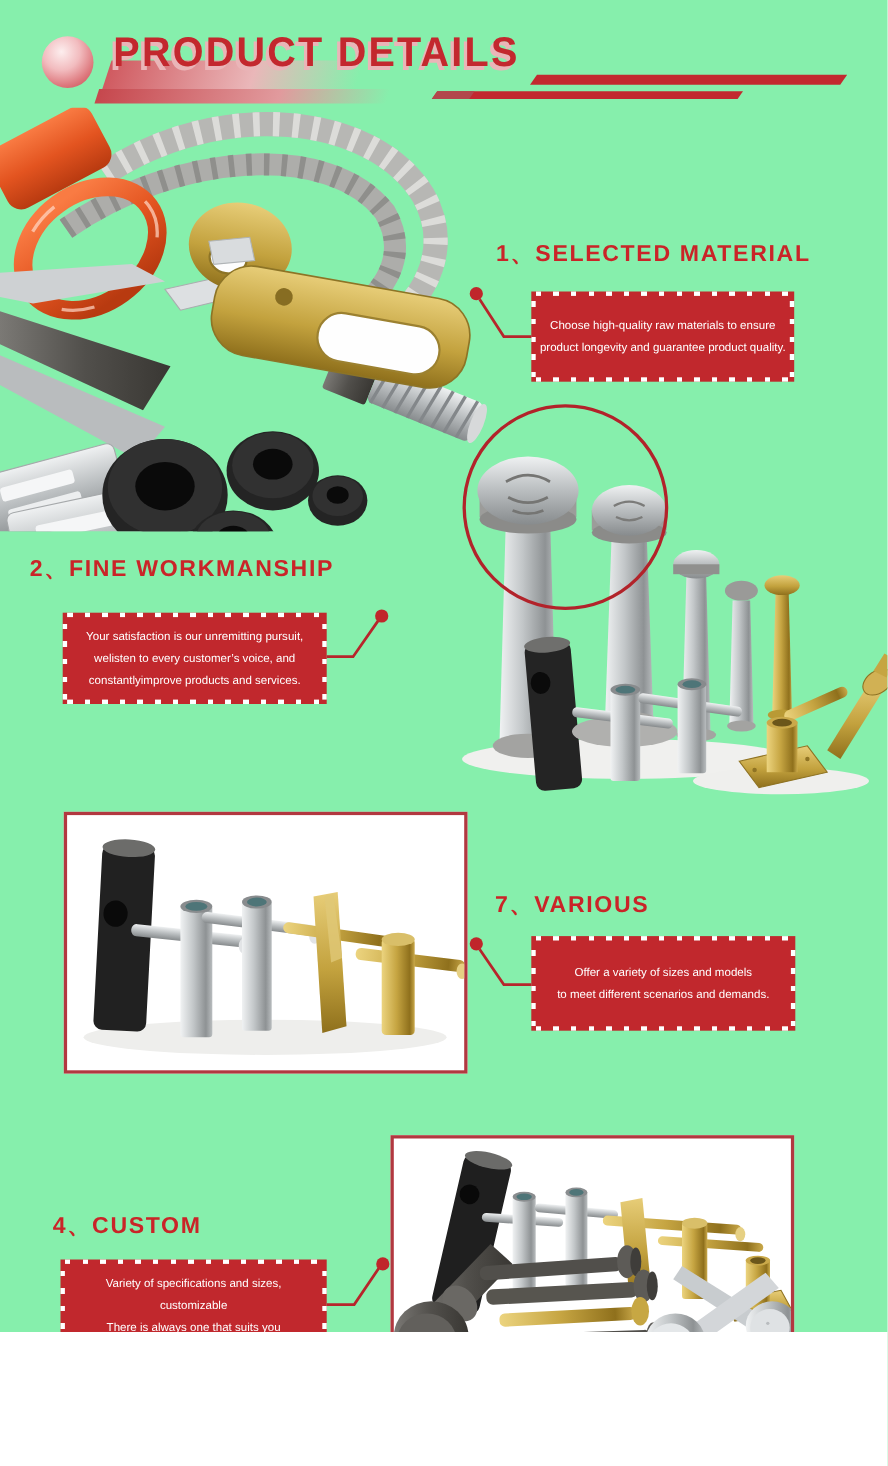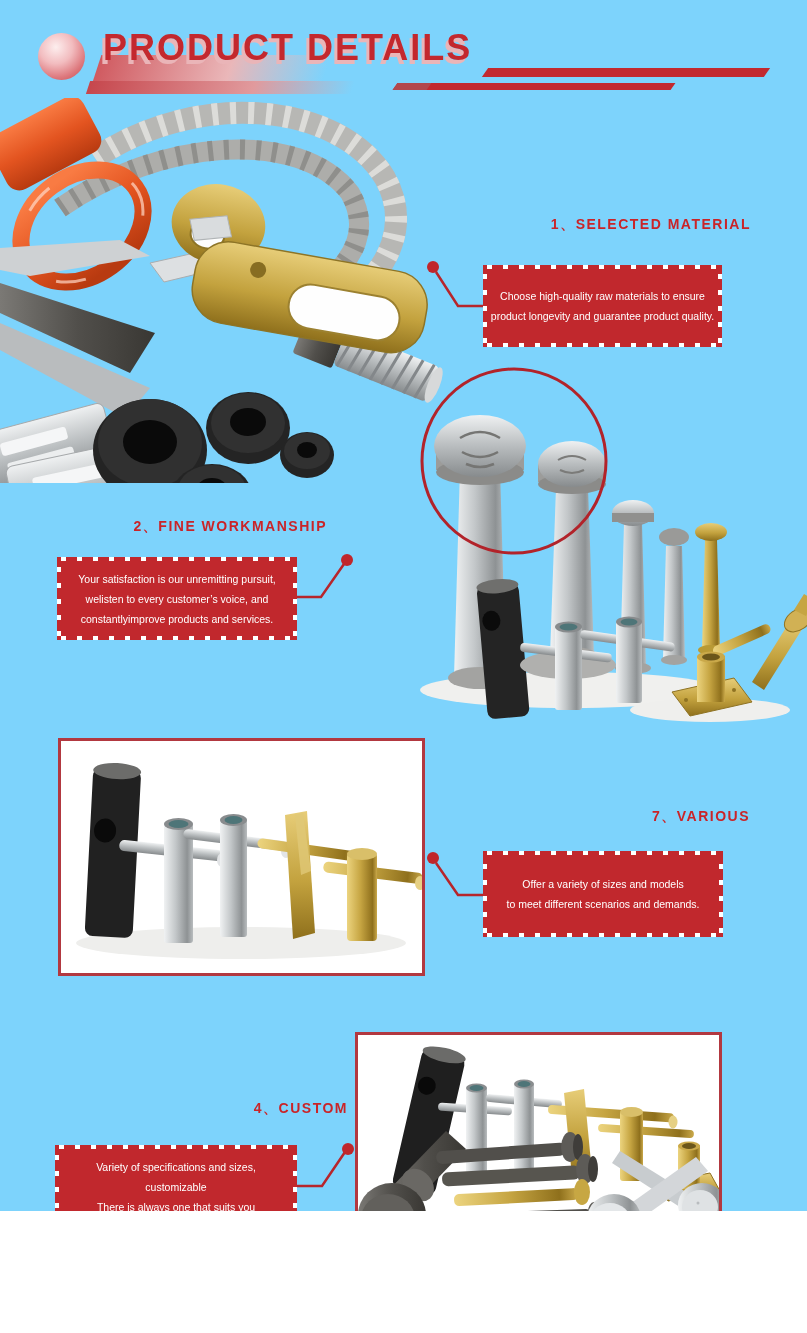--- a/index.html
+++ b/index.html
@@ -1,37 +1,37 @@
 <!DOCTYPE html>
 <html><head>
 <meta charset="utf-8">
 <style>
   html,body{margin:0;padding:0;background:#fff;}
-  .page{position:relative;width:807px;height:1211px;background:#7dd3fc;overflow:hidden;
+  .page{position:relative;width:807px;height:1211px;background:#86efac;overflow:hidden;
         font-family:"Liberation Sans",sans-serif;}
   
   .hdr-ball{position:absolute;left:38px;top:33px;width:47px;height:47px;border-radius:50%;
     background:radial-gradient(circle at 38% 30%,#fdeeee 0%,#f2bcbf 38%,#dd777c 70%,#c4454b 100%);}
   .grad-bar{position:absolute;transform:skewX(-18deg);}
   .grad-bar.a{left:97px;top:55px;width:242px;height:27px;
     background:linear-gradient(90deg,#d05a60 0%,#eab7b9 55%,rgba(255,255,255,0) 95%);}
   .grad-bar.b{left:88px;top:81px;width:276px;height:13px;
     background:linear-gradient(90deg,#c6474d 0%,#e19a9d 60%,rgba(255,250,250,0) 96%);}
   .hdr-title{position:absolute;left:103px;top:26px;margin:0;font-size:36px;font-weight:bold;
     letter-spacing:2px;color:#c3282e;white-space:nowrap;transform:scaleY(1.05);
     text-shadow:-3px 4px 0 #eab5b8;}
   .bar-top{position:absolute;left:485px;top:68px;width:282px;height:9px;background:#c2292f;
     transform:skewX(-35deg);}
   .bar-bottom{position:absolute;left:395px;top:83px;width:278px;height:7px;background:#c2292f;
     transform:skewX(-35deg);}
   .bar-bottom::before{content:"";position:absolute;left:0;top:0;width:34px;height:7px;background:#b2474c;}
   
-  .sec-title{position:absolute;width:300px;text-align:right;font-size:14px;font-weight:bold;
+  .sec-title{position:absolute;width:300px;text-align:left;font-size:21px;font-weight:bold;
     letter-spacing:1.5px;color:#ca2428;white-space:nowrap;}
-  .t1{left:451px;top:216px;} .t2{left:27px;top:503px;margin-top:15px;} .t3{left:450px;top:808px;} .t4{left:48px;top:1100px;}
+  .t1{left:451px;top:216px;} .t2{left:27px;top:503px;} .t3{left:450px;top:808px;} .t4{left:48px;top:1100px;}
   .note-box{position:absolute;background:#c1282d;color:#fff;display:flex;flex-direction:column;
     justify-content:center;text-align:center;font-size:10.5px;line-height:20px;}
   .note-box .line{white-space:nowrap;}
   .note-box::before{content:"";position:absolute;inset:0;pointer-events:none;background:
     repeating-linear-gradient(90deg,#fff 0 5px,transparent 5px 16px) 4px 0/calc(100% - 8px) 4px no-repeat,
     repeating-linear-gradient(90deg,#fff 0 5px,transparent 5px 16px) 4px 100%/calc(100% - 8px) 4px no-repeat,
     repeating-linear-gradient(0deg,#fff 0 5px,transparent 5px 16px) 0 4px/4px calc(100% - 8px) no-repeat,
     repeating-linear-gradient(0deg,#fff 0 5px,transparent 5px 16px) 100% 4px/4px calc(100% - 8px) no-repeat;}
   .b1{left:483px;top:265px;width:239px;height:82px;}
   .b2{left:57px;top:557px;width:240px;height:83px;}

